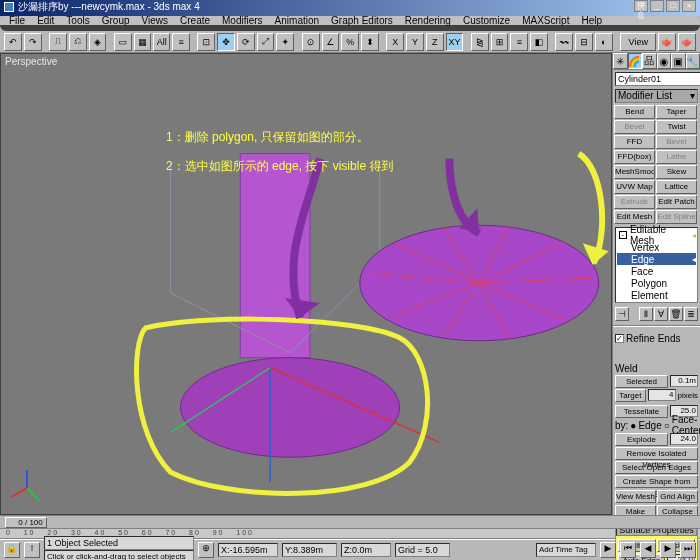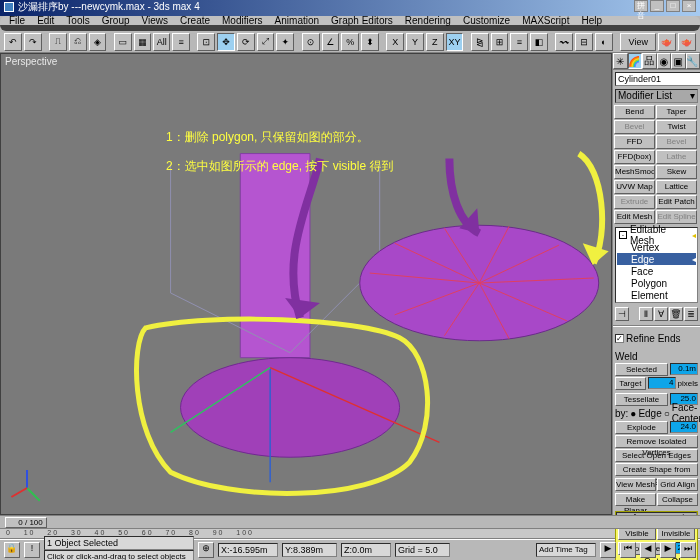--- a/index.html
+++ b/index.html
@@ -34,21 +34,21 @@
 .stack .row.sel { background: #3860a0; color: #fff; }
 .stack .row.sub { padding-left: 14px; }
 .stack .row .sq { width: 8px; height: 8px; border: 1px solid #000; margin-right: 3px; font-size: 7px; text-align: center; line-height: 6px; }
 .stack .row .tri { font-size: 8px; margin-left: auto; }
 .tribar { display: flex; padding: 2px; gap: 1px; }
 .tribar .sp { flex: 1; }
 .rollup { margin: 2px; border: none; }
 .rolltitle { height: 12px; background: #b0b0b0; border: 1px inset #808080; text-align: center; font-size: 9px; line-height: 10px; }
 .rollbody { background: #b8b8b8; padding: 2px; font-size: 9px; }
 .rollbody .crow { display: flex; align-items: center; height: 14px; gap: 2px; }
-.rollbody .fld { width: 28px; height: 12px; background: #0ea5e9; border: 1px inset #808080; font-size: 8px; text-align: right; padding-right: 1px; line-height: 10px; }
+.rollbody .fld { width: 28px; height: 12px; background: #e5e5e5; border: 1px inset #808080; font-size: 8px; text-align: right; padding-right: 1px; line-height: 10px; }
 .rollbody .chk { width: 9px; height: 9px; background: #fff; border: 1px inset #808080; }
 .rollbody .chk.c::after { content: "✓"; font-size: 8px; line-height: 7px; display: block; }
 .rollbody .wbtn { height: 13px; background: #c0c0c0; border: 1px solid; border-color: #fff #606060 #606060 #fff; font-size: 8px; text-align: center; line-height: 11px; margin: 1px 0; }
 .rollbody .halfrow { display: flex; gap: 1px; }
 .rollbody .halfrow .wbtn { flex: 1; }
 .hl { background: #f8f868; border: 1px solid #a0a000; }
 .timeline { height: 14px; background: #b8b8b8; border-top: 1px solid #808080; border-bottom: 1px solid #808080; position: relative; }
 .timeline .slider { position: absolute; left: 5px; top: 1px; width: 42px; height: 11px; background: #c0c0c0; border: 1px solid; border-color: #fff #606060 #606060 #fff; font-size: 8px; text-align: center; line-height: 9px; padding-left: 9px; }
 .ticks { height: 10px; background: #c8c8c8; border-bottom: 1px solid #808080; font-size: 7px; padding-left: 6px; color: #404040; letter-spacing: 2px; }
 .status { height: 20px; background: #b8b8b8; display: flex; align-items: center; padding: 0 4px; gap: 4px; border-top: 1px solid #fff; }
@@ -245,21 +245,21 @@
       <span class="tbtn" style="width:14px;height:14px">🗑</span>
       <span class="tbtn" style="width:14px;height:14px">≣</span>
     </div>
     <div style="height:4px;border-top:1px solid #808080;border-bottom:1px solid #fff;margin:2px 0"></div>
 
     <div class="rollbody">
       <div class="crow">
           <span class="chk c"></span>
           <span>Refine Ends</span>
         </div>
-      <div style="margin-top:6px">Weld</div>
+      <div style="margin-top:18px">Weld</div>
       <div class="crow">
           <span class="wbtn dim" style="flex:1">Selected</span>
           <span class="fld">0.1m</span>
         </div>
       <div class="crow">
           <span class="wbtn dim" style="flex:1">Target</span>
           <span class="fld">4</span>
           <span style="font-size:8px">pixels</span>
         </div>
       <div class="crow" style="margin-top:2px">

